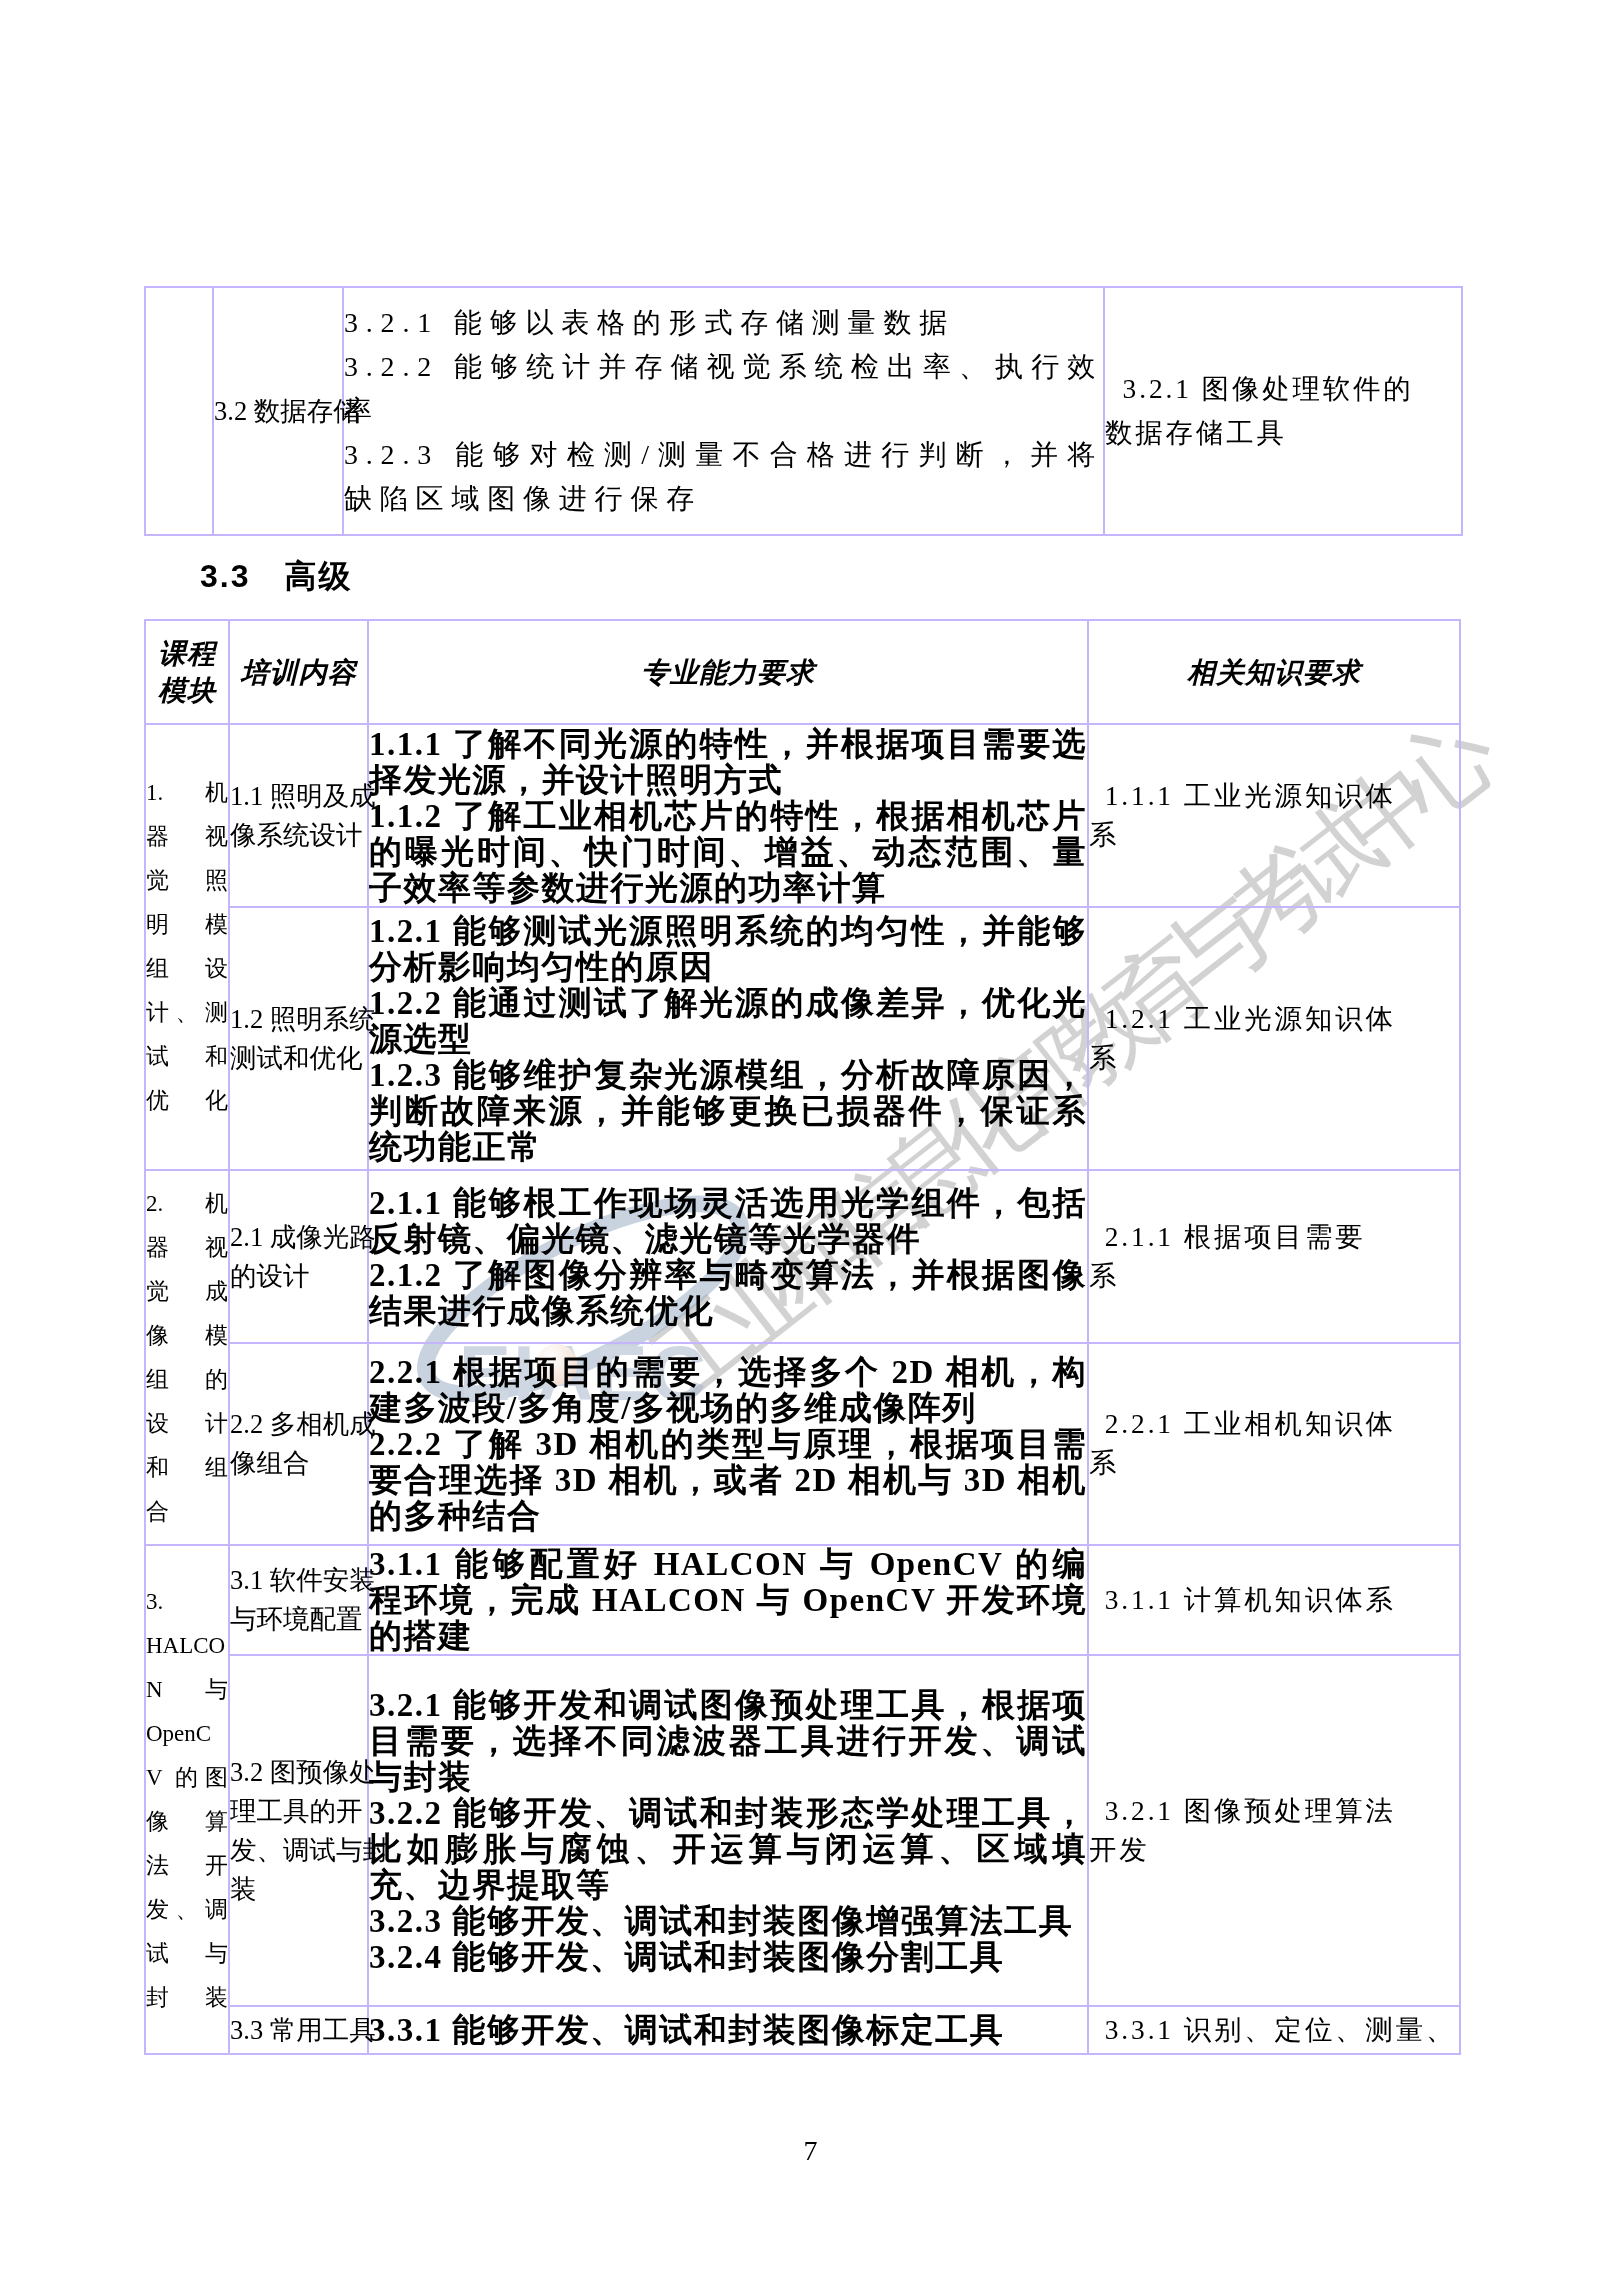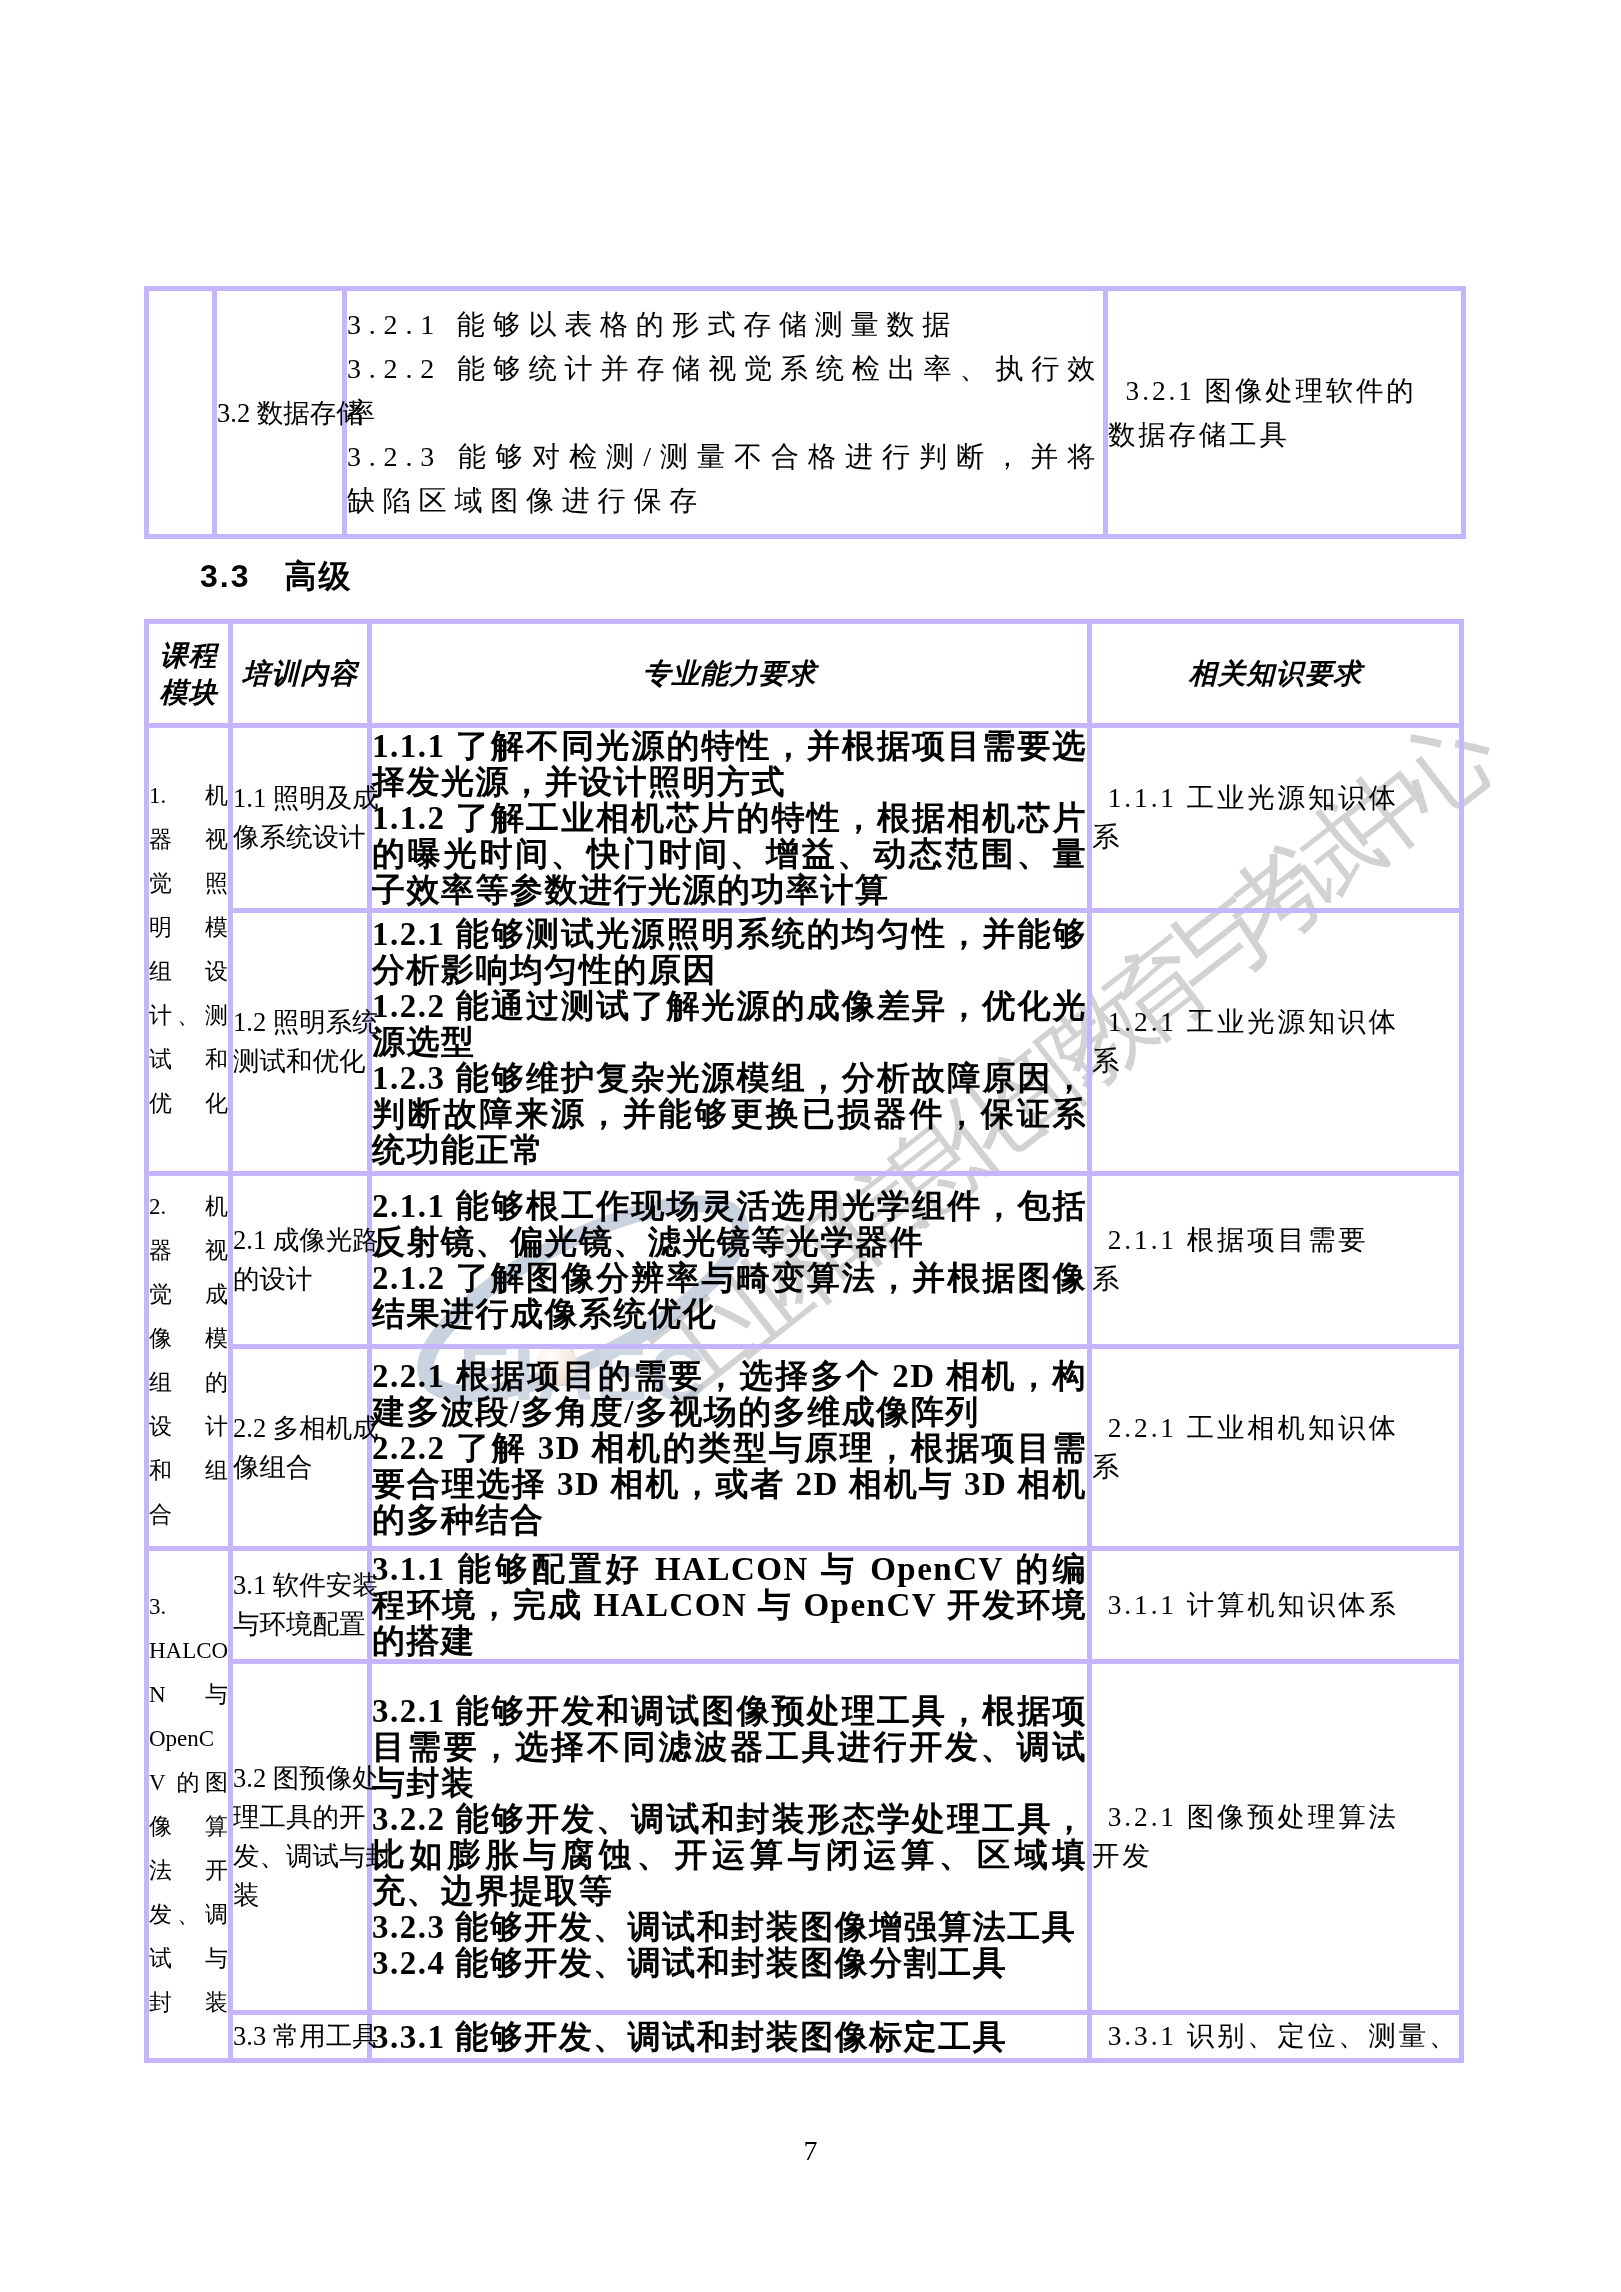--- a/index.html
+++ b/index.html
@@ -9,21 +9,21 @@
     background:#ffffff;
     overflow:hidden;
     font-family:"Liberation Serif","DejaVu Serif",serif;
     color:#000;
   }
   .content{position:relative;z-index:1;}
   .wm{position:absolute;top:0;left:0;z-index:0;}
 
   table{border-collapse:collapse;table-layout:fixed;background:transparent;}
   table.doc{position:absolute;border:2.9px solid #000;}
-  table.doc td,table.doc th{border:5px solid #c4b5fd;vertical-align:middle;padding:0;background:transparent;}
+  table.doc td,table.doc th{border:2px solid #c4b5fd;vertical-align:middle;padding:0;background:transparent;}
 
   
   #table-cont{left:144px;top:286px;width:1316px;}
   #table-cont tr{height:248px;}
   .cont-content{font-size:26.5px;white-space:pre;text-align:left;padding-left:7.8px;}
   .cont-ability{
     font-size:28px;line-height:44px;letter-spacing:7.8px;
     white-space:pre-line;text-align:justify;
     padding:3.9px 11.8px 3.9px 11.8px;
   }

